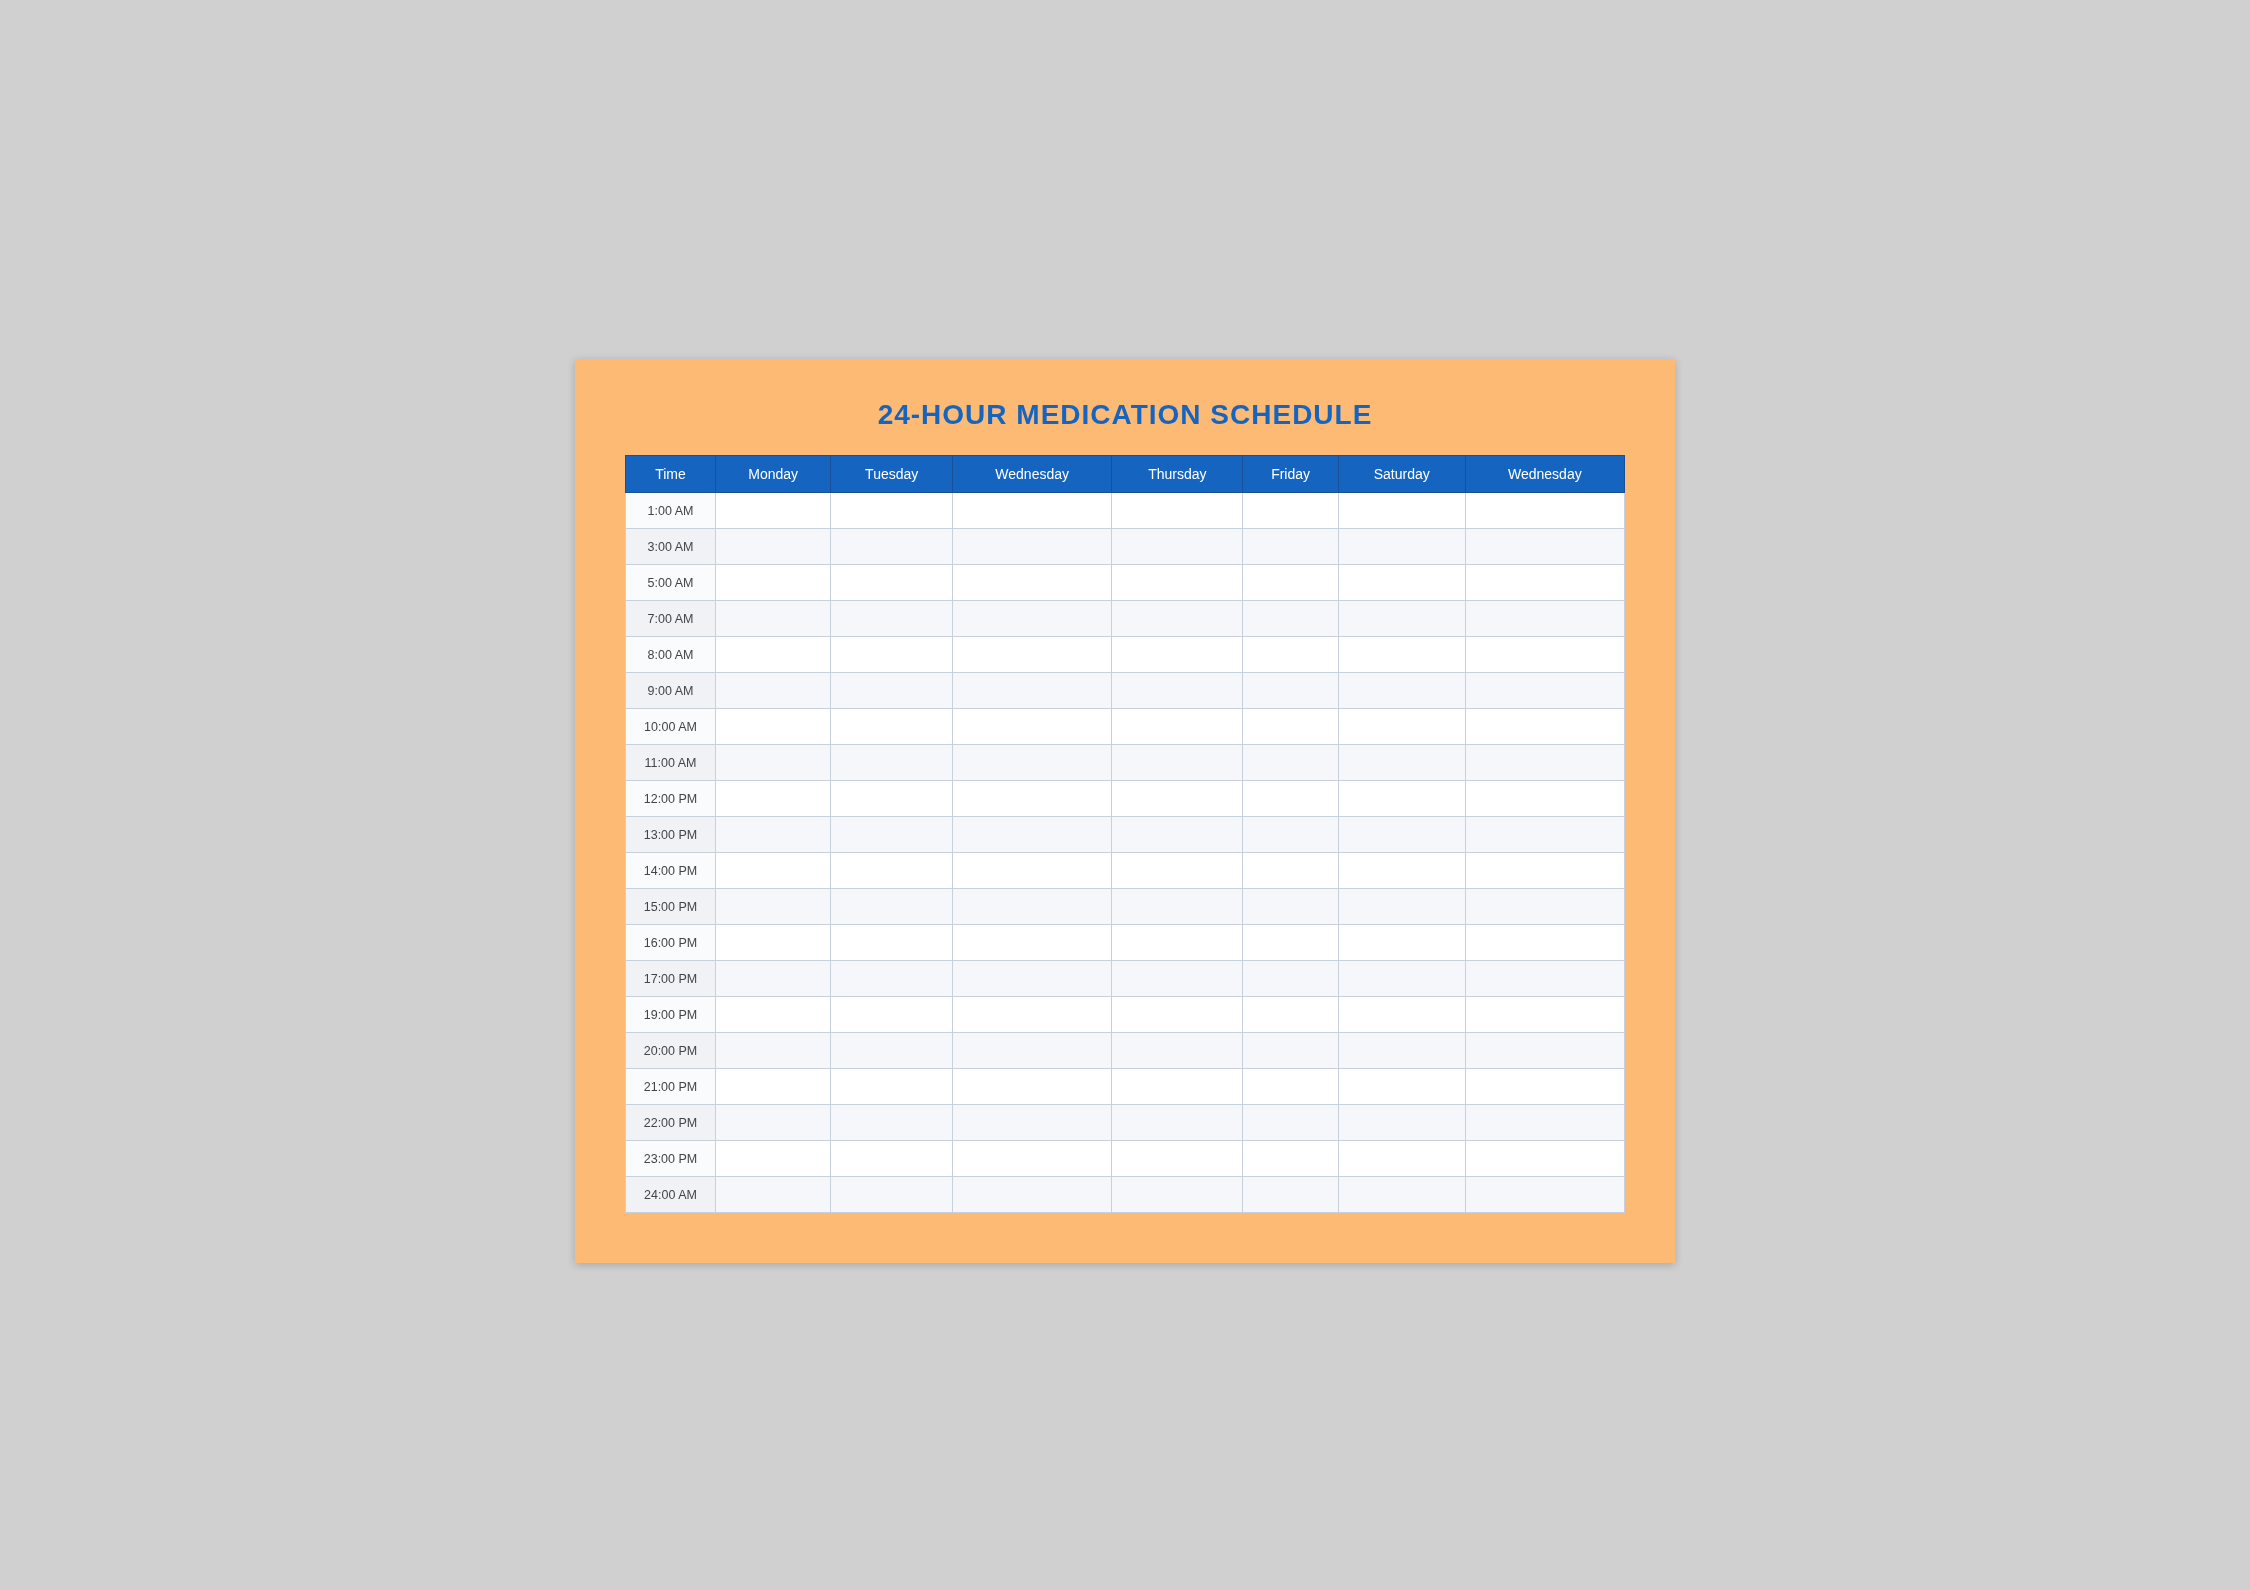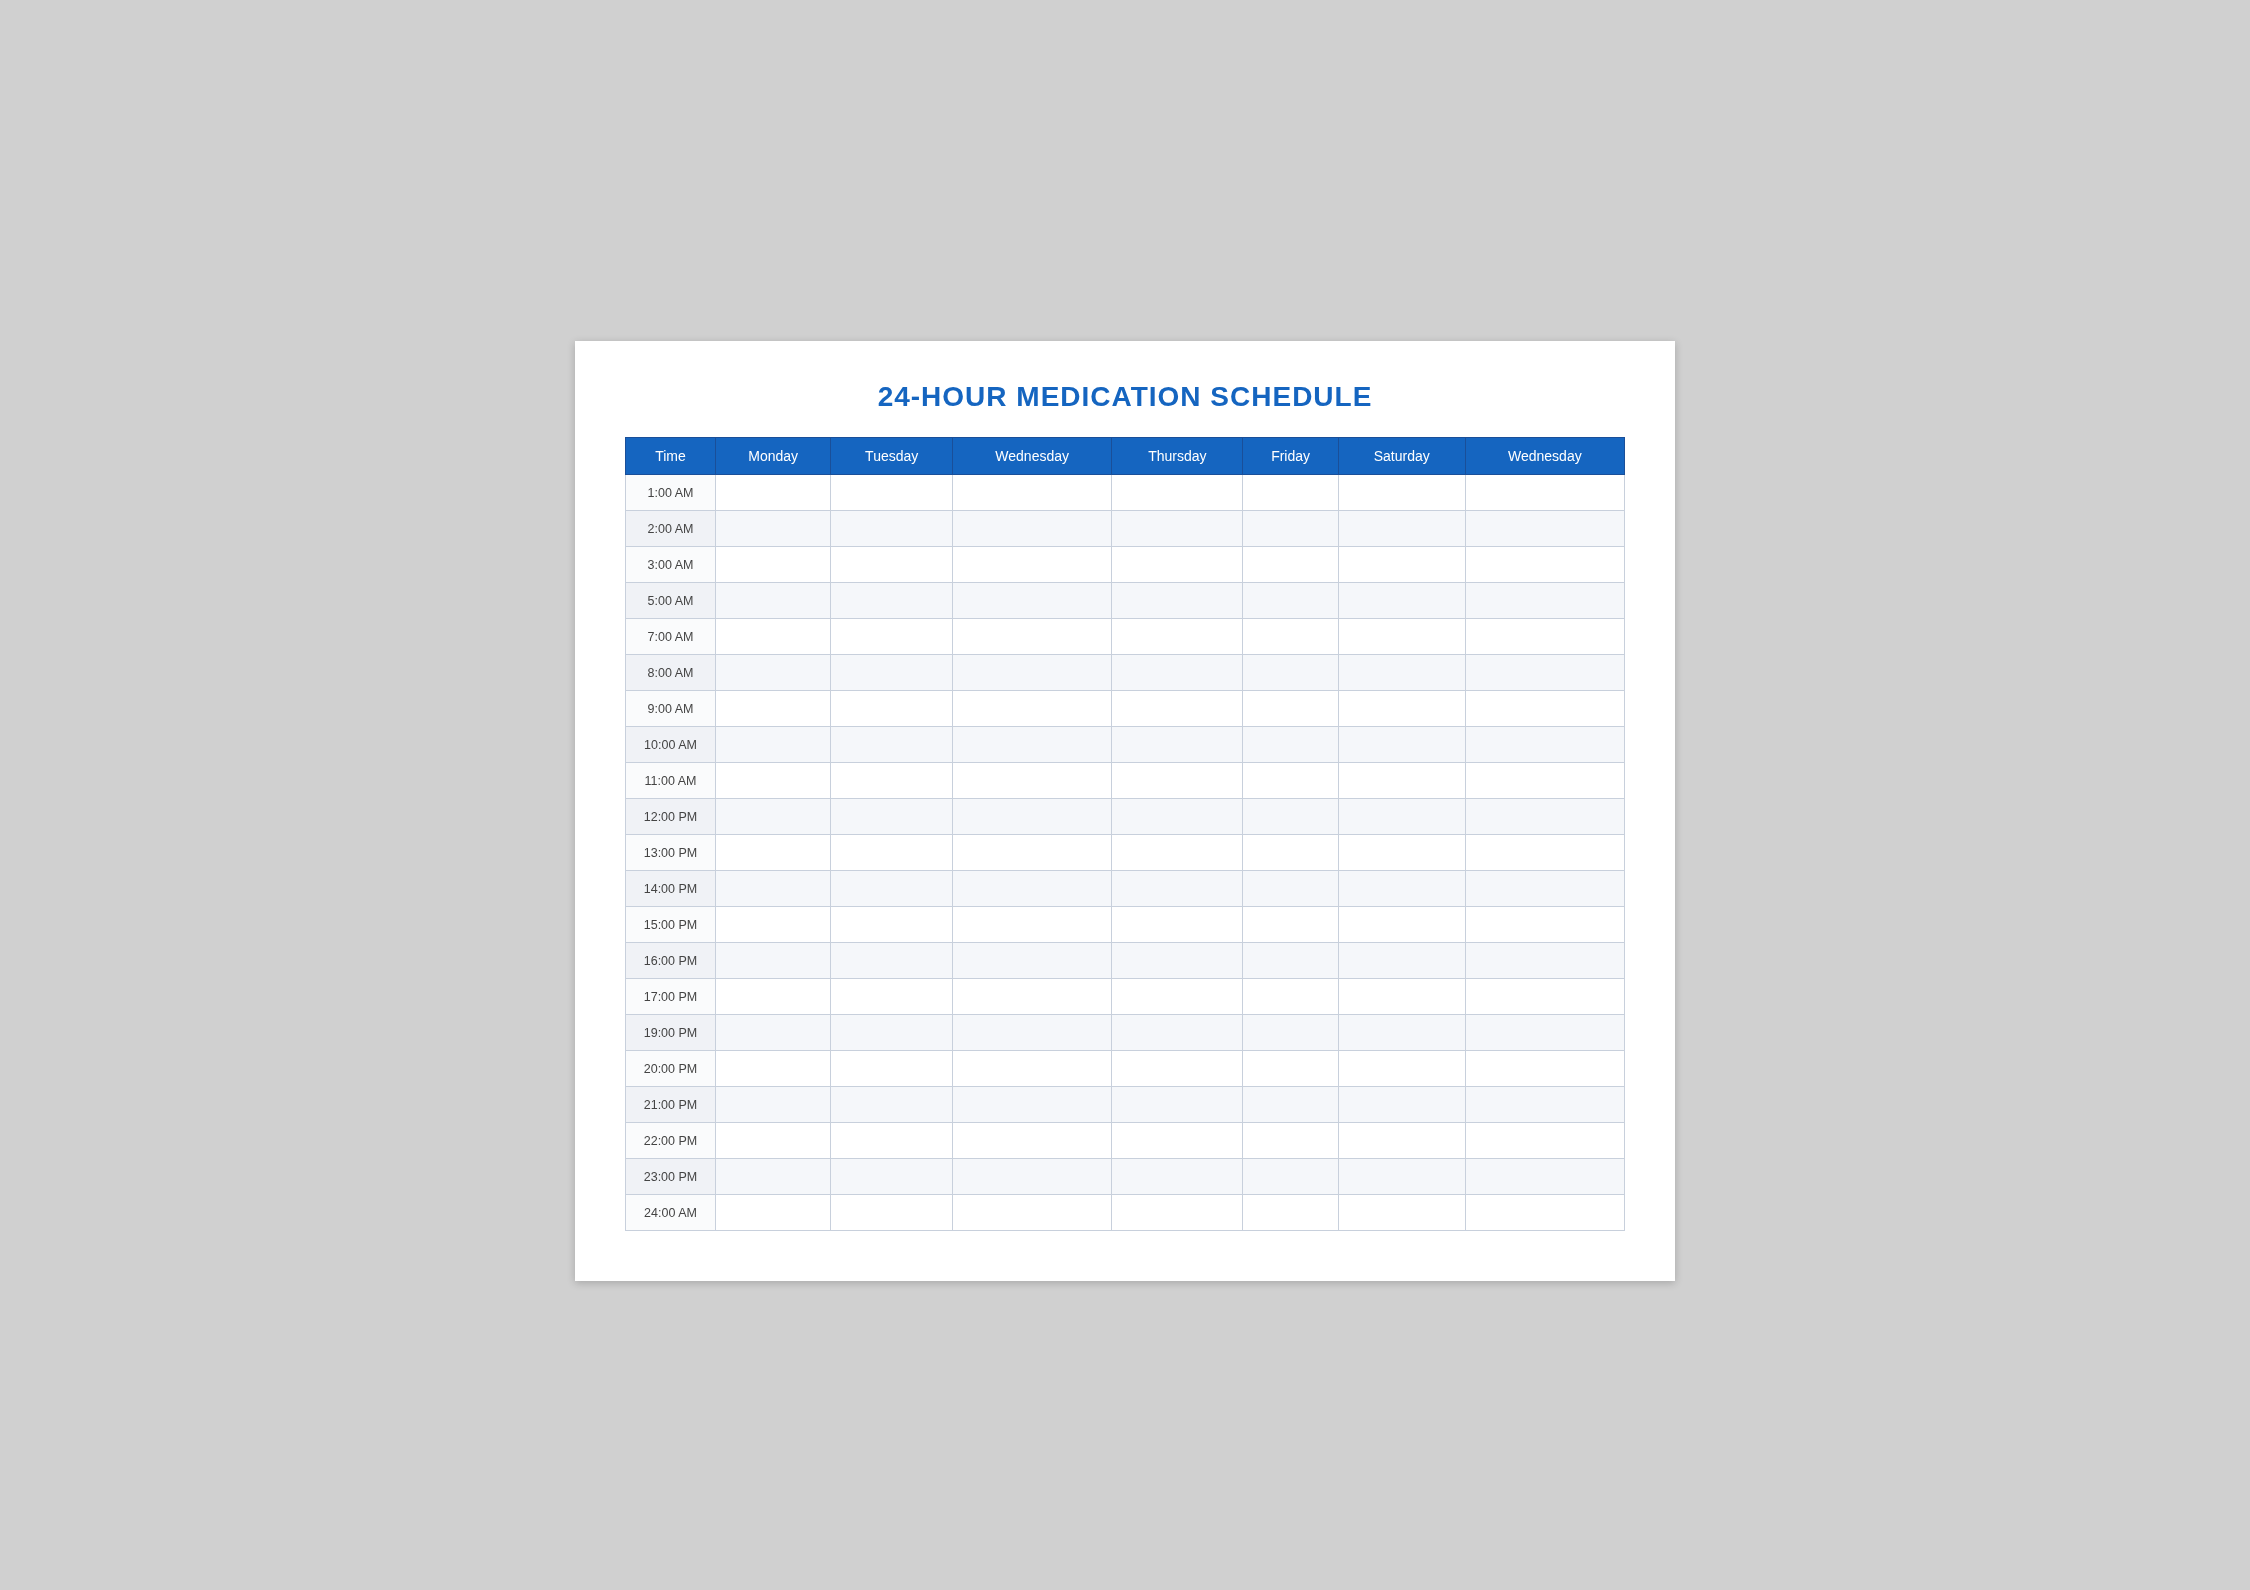--- a/index.html
+++ b/index.html
@@ -11,21 +11,21 @@
     body {
       background-color: #d0d0d0;
       display: flex;
       justify-content: center;
       align-items: center;
       min-height: 100vh;
       font-family: Arial, sans-serif;
     }
 
     .page {
-      background: #ffffff;
+      background: #fdba74;
       width: 1100px;
       padding: 40px 50px 50px 50px;
       box-shadow: 0 2px 8px rgba(0,0,0,0.2);
       margin-top: 32px;
     }
 
     .title {
       text-align: center;
       color: #1565c0;
       font-size: 28px;
@@ -107,30 +107,20 @@
           <td class="time-cell">1:00 AM</td>
           <td></td>
           <td></td>
           <td></td>
           <td></td>
           <td></td>
           <td></td>
           <td></td>
         </tr>
         <tr>
-          <td class="time-cell">2:00 AM</td>
-          <td></td>
-          <td></td>
-          <td></td>
-          <td></td>
-          <td></td>
-          <td></td>
-          <td></td>
-        </tr>
-        <tr>
           <td class="time-cell">3:00 AM</td>
           <td></td>
           <td></td>
           <td></td>
           <td></td>
           <td></td>
           <td></td>
           <td></td>
         </tr>
         <tr>

